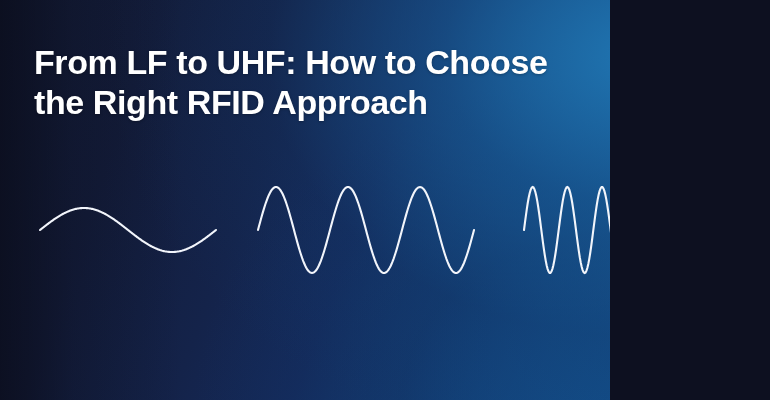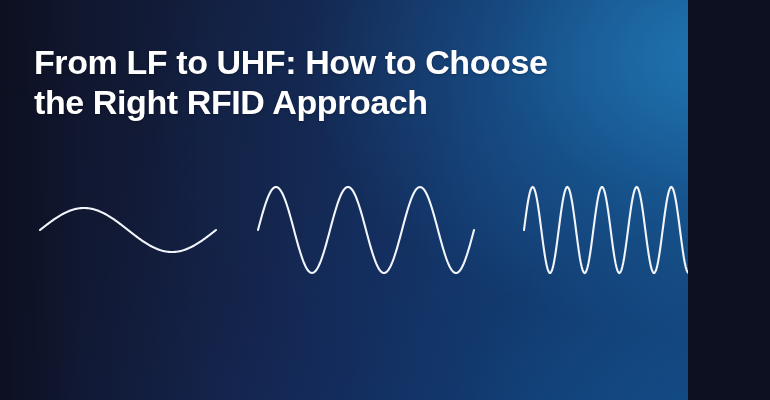--- a/index.html
+++ b/index.html
@@ -5,21 +5,21 @@
   html, body {
     margin: 0;
     padding: 0;
     background: #0d1020;
   }
   body {
     font-family: "Liberation Sans", sans-serif;
   }
   #banner {
     position: relative;
-    width: 688px;
+    width: 610px;
     height: 400px;
     overflow: hidden;
     
     background:
       radial-gradient(120% 140% at 104% 14%, rgba(32,118,178,0.95) 0%, rgba(24,92,150,0.60) 26%, rgba(18,60,110,0.22) 50%, rgba(12,28,64,0.0) 72%),
       radial-gradient(100% 120% at 100% 100%, rgba(17,72,130,0.85) 0%, rgba(14,48,96,0.45) 34%, rgba(10,24,56,0.0) 68%),
       linear-gradient(110deg, #121a33 0%, #131c3a 22%, #14234a 42%, #152b5c 58%, #164a86 82%, #1a60a0 100%);
   }
   
   #vignette {

